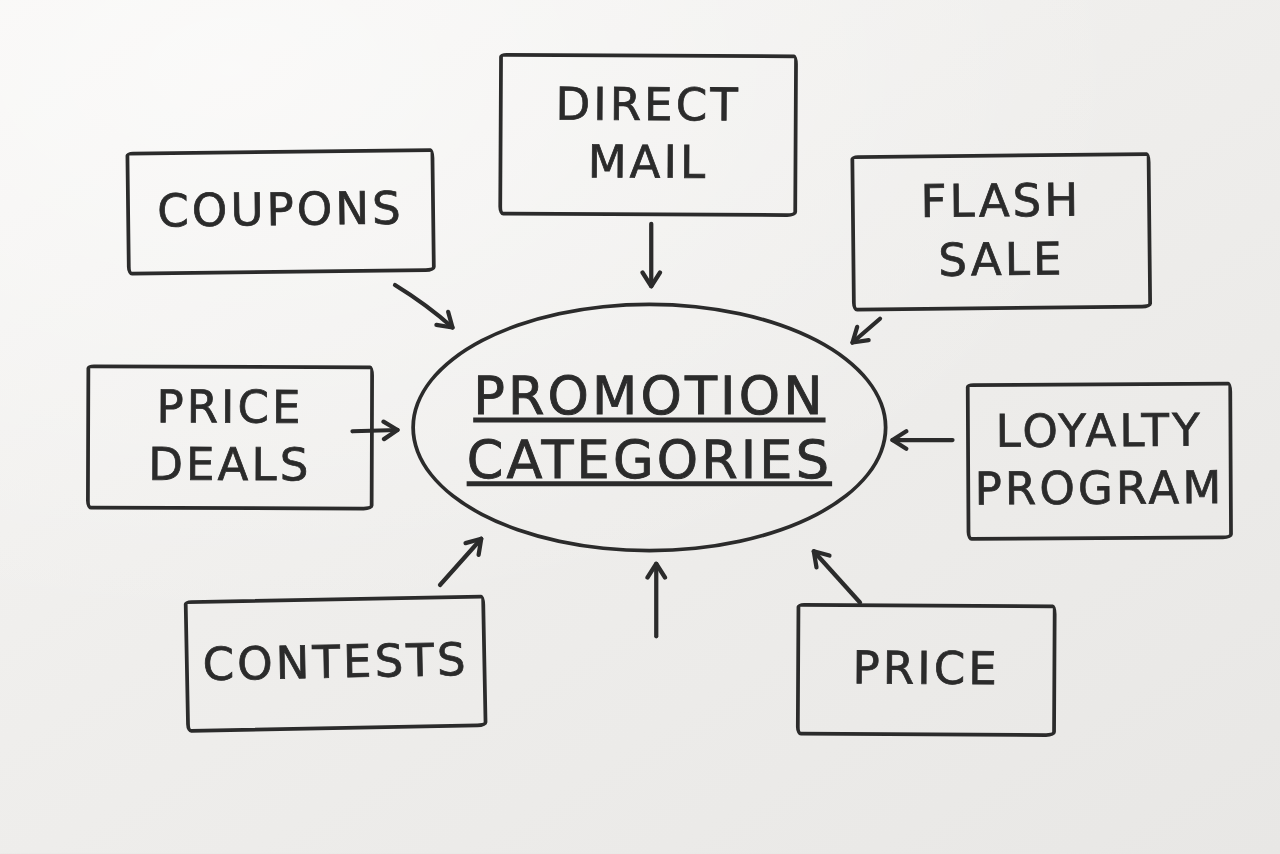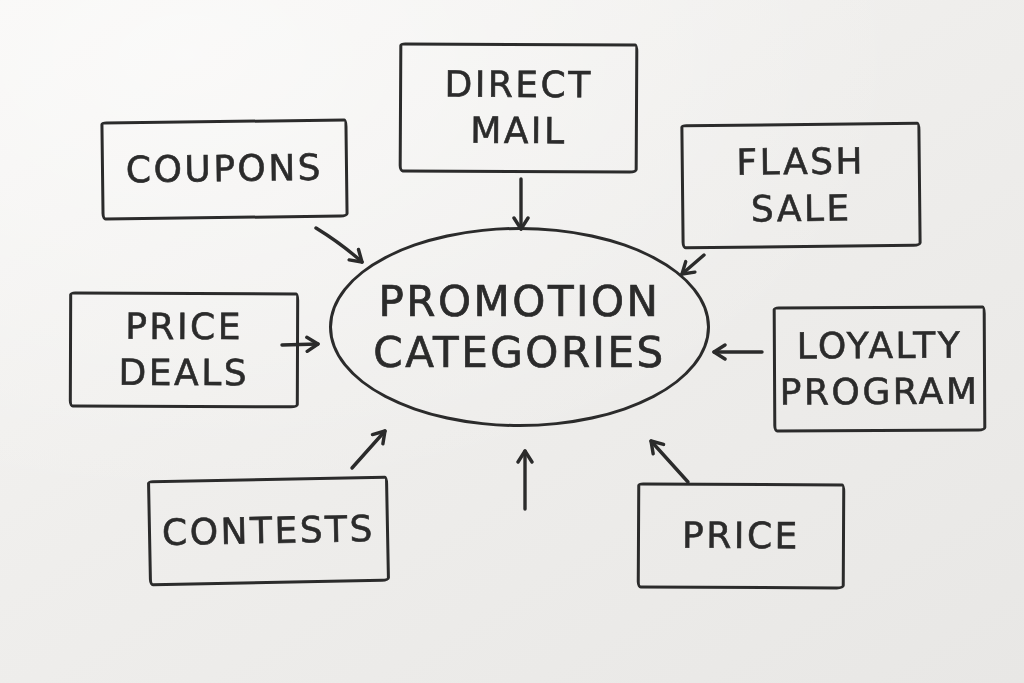--- a/index.html
+++ b/index.html
@@ -49,31 +49,32 @@
   .n-coupons        { left:101px; top:120px; width:247px; height:99px;  transform:rotate(-0.7deg); }
   .n-direct-mail    { left:399px; top:43px;  width:239px; height:130px; transform:rotate(0.3deg); }
   .n-flash-sale     { left:681px; top:123px; width:240px; height:125px; transform:rotate(-0.6deg); }
   .n-price-deals    { left:41px;  top:292px; width:230px; height:116px; transform:rotate(0.2deg);margin-left:28px; }
   .n-loyalty-program{ left:773px; top:306px; width:213px; height:126px; transform:rotate(-0.3deg); }
   .n-contests       { left:148px; top:478px; width:241px; height:106px; transform:rotate(-1.1deg); }
   .n-events         { left:637px; top:483px; width:208px; height:106px; transform:rotate(0.3deg); }
 
   .center-ellipse{
     position:absolute;
-    left:329px; top:227px; width:381px; height:200px;
+    left:329px; top:242px; width:381px; height:200px;
     border:3.5px solid var(--ink);
     border-radius:50%;
     display:flex; align-items:center; justify-content:center;
     text-align:center;
     color:var(--ink);
     font-size:42px;
     letter-spacing:2.5px;
     line-height:1.22;
     -webkit-text-stroke:0.7px currentColor;
     padding:0 14px;
+    text-decoration:underline;
   }
   .label{ display:block; }
 </style>
 </head>
 <body>
 
 <div class="stage">
 
   <svg class="arrows" viewBox="0 0 1024 683" xmlns="http://www.w3.org/2000/svg" aria-hidden="true">
     <defs>

